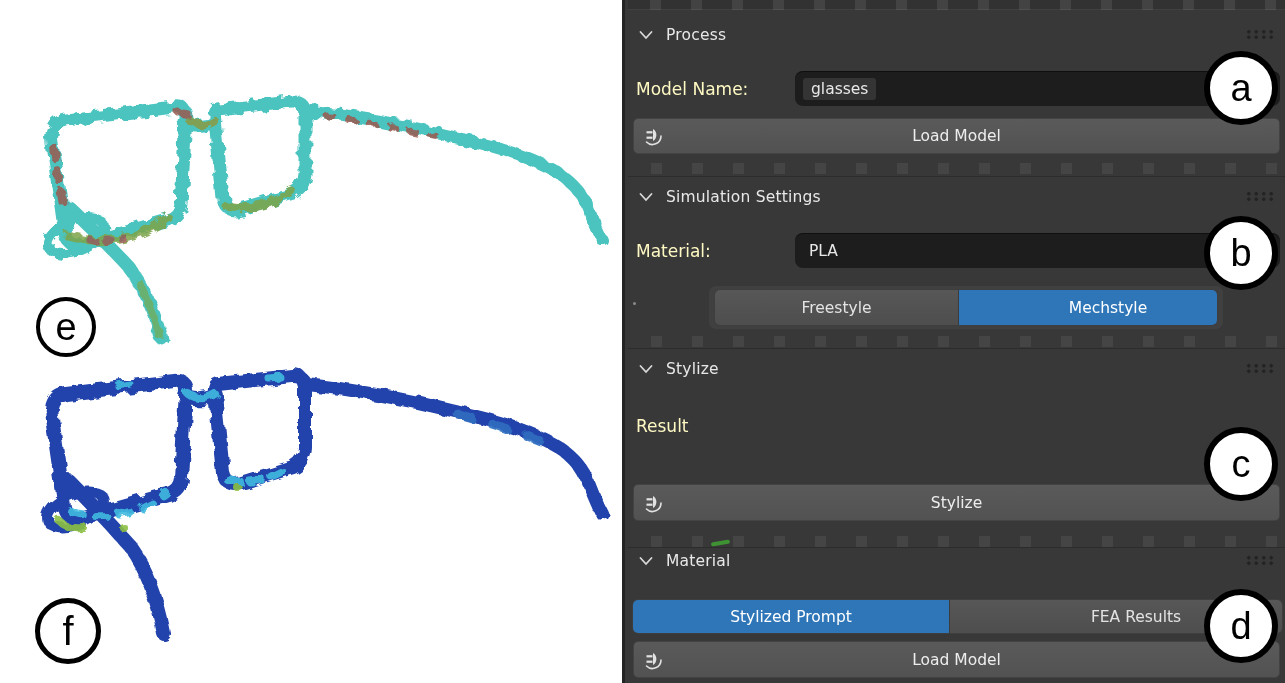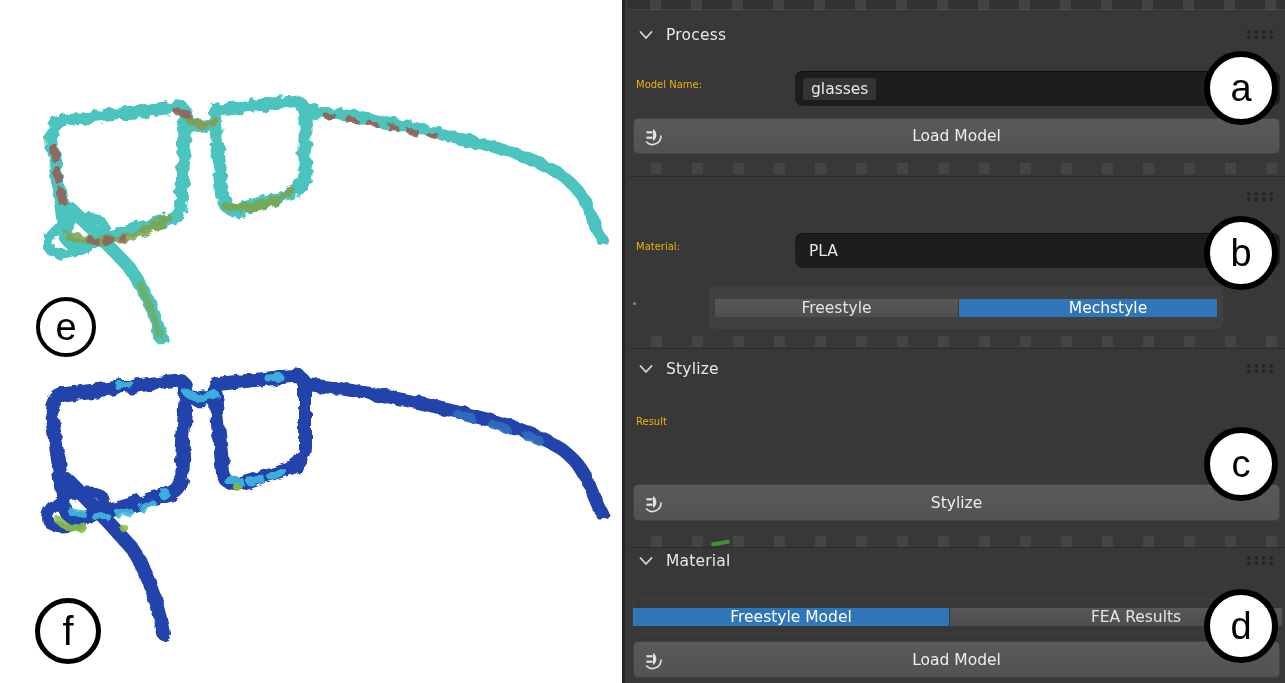--- a/index.html
+++ b/index.html
@@ -25,33 +25,33 @@
   .strip{position:absolute;left:4px;right:2px;height:11px;opacity:.8;}
   .sect-line{position:absolute;left:3px;right:0;height:1px;background:#2c2c2c;}
 
   .hdr{position:absolute;left:3px;right:0;height:28px;display:flex;align-items:center;}
   .hdr .chev{width:14px;height:10px;margin-left:11px;flex:0 0 auto;}
   .hdr .title{margin-left:13px;font-size:15.5px;color:#e8e8e8;letter-spacing:.2px;}
   .grip{position:absolute;right:10px;width:30px;height:11px;
     background-image:radial-gradient(circle,#232323 1.7px,transparent 1.9px);
     background-size:7.5px 5.5px;background-position:0 0;}
 
-  .row-label{position:absolute;font-size:10px;color:#eab308;}
+  .row-label{position:absolute;font-size:17px;color:#fef9c3;}
   .field{position:absolute;background:#1d1d1d;border-radius:8px;display:flex;align-items:center;
     font-size:15.5px;color:#e8e8e8;box-shadow:inset 0 1px 0 rgba(0,0,0,.45);}
   .field .val{margin-left:14px;}
   .field .val.hl{background:#343434;border-radius:3px;padding:2px 8px;margin-left:8px;}
 
   .btn{position:absolute;background:linear-gradient(#5a5a5a,#525252);border:1px solid #434343;
     border-radius:5px;display:flex;align-items:center;justify-content:center;font-size:15.5px;
     color:#ededed;box-sizing:border-box;cursor:default;}
   .btn .plug{position:absolute;left:9px;top:50%;transform:translateY(-50%);}
 
   .toggle{position:absolute;display:flex;border-radius:5px;overflow:hidden;
-    box-shadow:0 0 0 1px #3e3e3e;align-items:center;}
+    box-shadow:0 0 0 1px #3e3e3e;}
   .tbtn{display:flex;align-items:center;justify-content:center;font-size:15.5px;color:#e3e3e3;
     background:linear-gradient(#575757,#4e4e4e);cursor:default;}
   .tbtn.on{background:#2f76b8;color:#ffffff;}
   .tbtn + .tbtn{border-left:1px solid #3b3b3b;padding-left:40px;}
   .toggle-well{position:absolute;background:rgba(255,255,255,0.045);border-radius:7px;}
 
   .tiny-dot{position:absolute;width:3px;height:3px;background:#8a8a8a;border-radius:50%;}
   .green-dash{position:absolute;width:19px;height:4px;background:#3f9234;transform:rotate(-9deg);border-radius:2px;}
 </style>
 </head>
@@ -150,20 +150,26 @@
         <rect x="3.5" y="6.2" width="6" height="2.2" fill="#e2e2e2"></rect>
         <rect x="3.5" y="11.6" width="6" height="2.2" fill="#e2e2e2"></rect>
         <path d="M18 11 a8.5 8.5 0 0 1 -14.5 6" stroke="#e2e2e2" stroke-width="1.6" fill="none" stroke-linecap="round"></path>
       </svg>
       <span>Load Model</span>
     </div>
 
     <div class="strip wavy" style="top:163px"></div>
     <div class="sect-line" style="top:176px"></div>
 
+    <div class="hdr" style="top:183px">
+      <svg class="chev" viewBox="0 0 14 10">
+        <path d="M1.5 2 L7 8 L12.5 2" stroke="#d8d8d8" stroke-width="1.8" fill="none" stroke-linecap="round"></path>
+      </svg>
+      <span class="title">Simulation Settings</span>
+    </div>
     <div class="grip" style="top:191px"></div>
 
     <span class="row-label" style="left:11px;top:241px">Material:</span>
     <div class="field" style="left:170px;top:233px;width:485px;height:35px">
       <span class="val">PLA</span>
     </div>
 
     <div class="tiny-dot" style="left:8px;top:302px"></div>
     <div class="toggle-well" style="left:84px;top:286px;width:514px;height:43px"></div>
     <div class="toggle" style="left:90px;top:290px;width:502px;height:35px">
@@ -205,21 +211,21 @@
     <div class="hdr" style="top:547px">
       <svg class="chev" viewBox="0 0 14 10">
         <path d="M1.5 2 L7 8 L12.5 2" stroke="#d8d8d8" stroke-width="1.8" fill="none" stroke-linecap="round"></path>
       </svg>
       <span class="title">Material</span>
     </div>
     <div class="grip" style="top:555px"></div>
 
     <div class="toggle" style="left:8px;top:600px;width:649px;height:33px">
       <div class="tbtn on" style="width:316px">
-        <span>Freestyle Model</span>
+        <span>Stylized Prompt</span>
       </div>
       <div class="tbtn" style="flex:1">
         <span>FEA Results</span>
       </div>
     </div>
 
     <div class="btn" style="left:8px;top:641px;width:647px;height:37px">
       <svg class="plug" width="22" height="22" viewBox="0 0 22 22">
         <path d="M10 4 v12 a7 7 0 0 0 0 -12 z" fill="#e2e2e2"></path>
         <rect x="3.5" y="6.2" width="6" height="2.2" fill="#e2e2e2"></rect>

